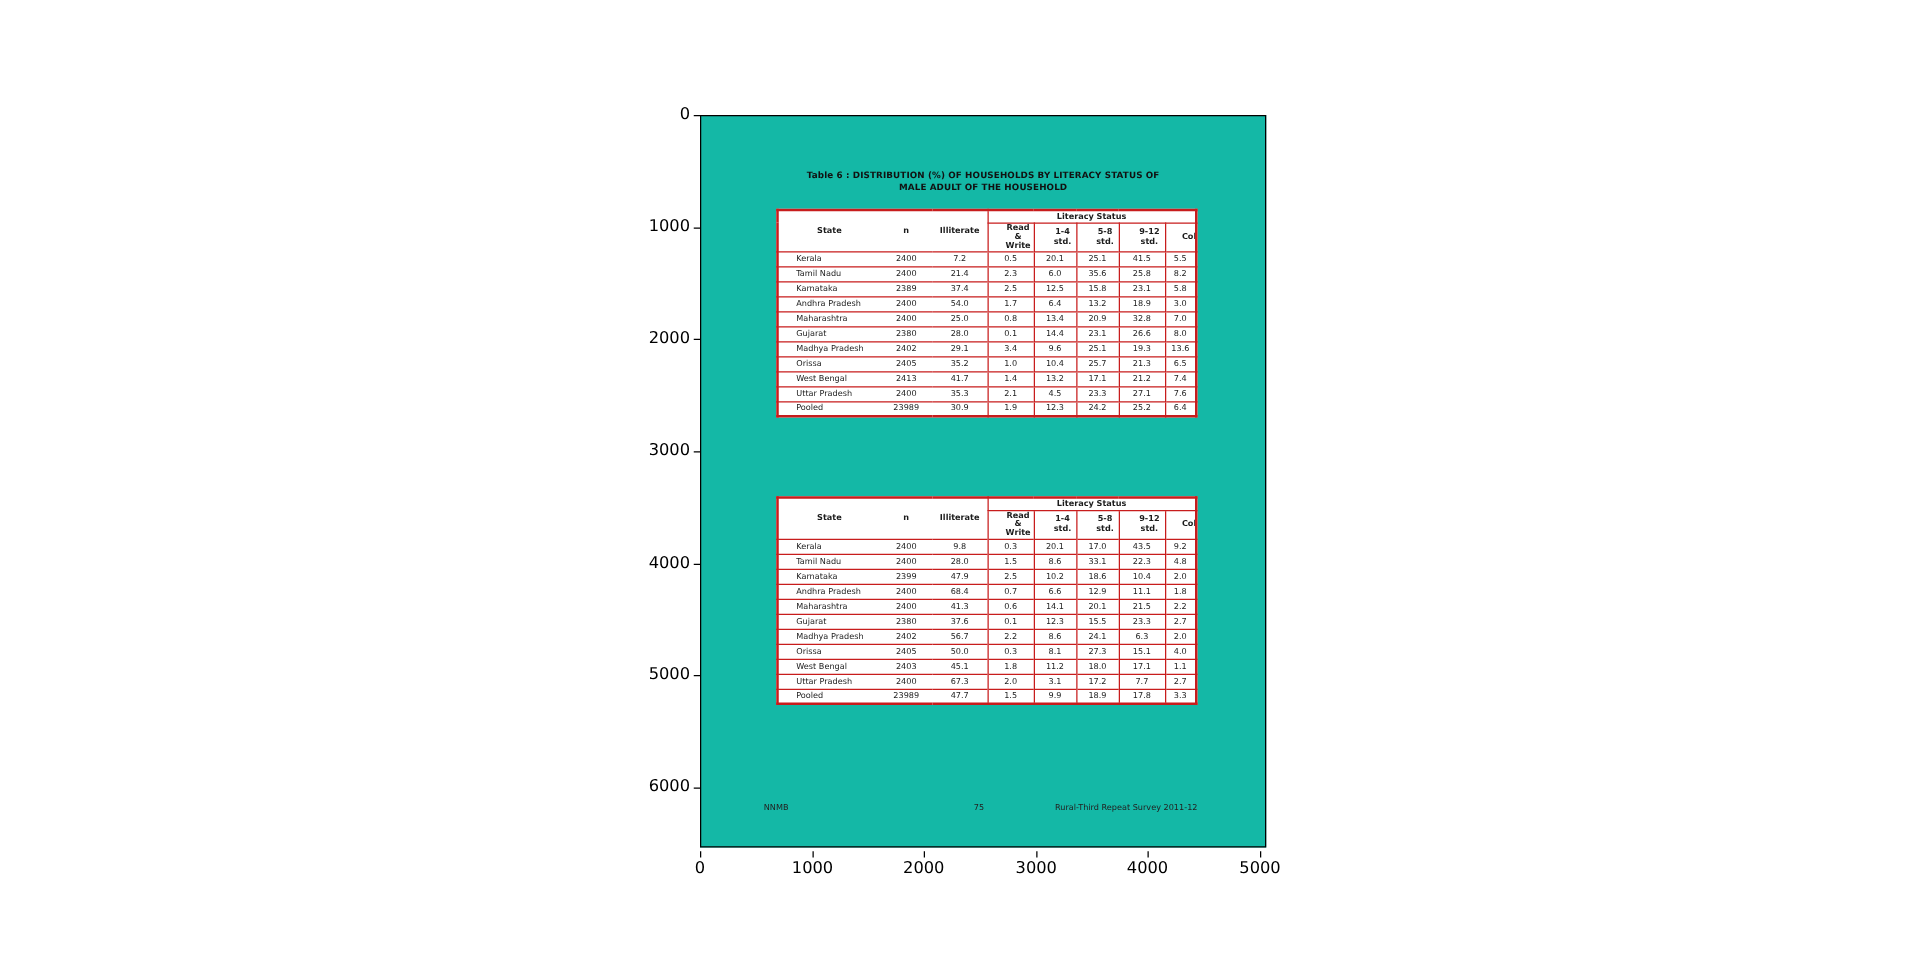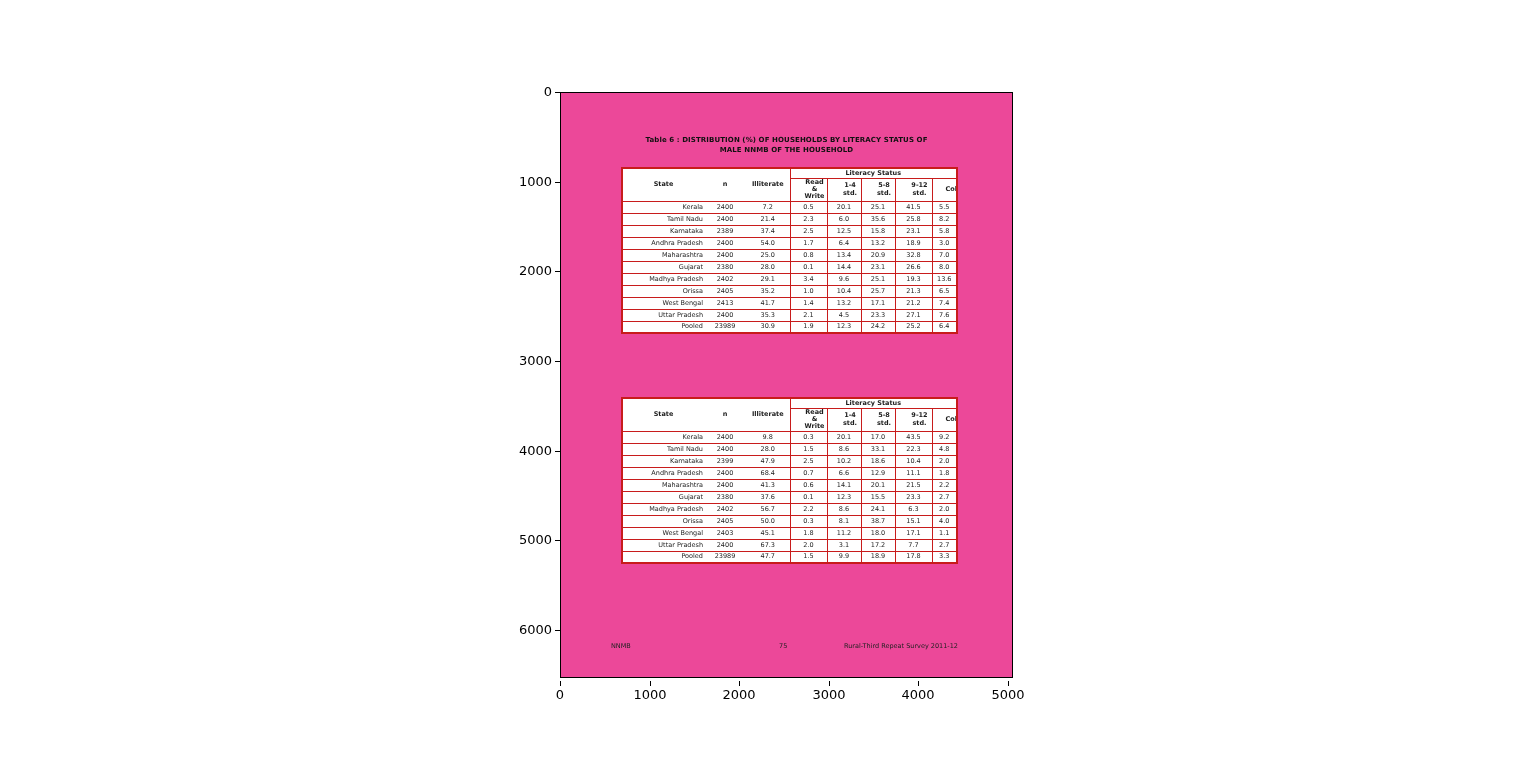--- a/index.html
+++ b/index.html
@@ -10,42 +10,42 @@
     font-family:"DejaVu Sans", sans-serif; overflow:hidden;
   }
   .tick-label { position:absolute; font-size:13px; color:#000; line-height:16px; }
   .ytick { left:470px; width:82px; text-align:right; height:16px; }
   .xtick { top:687px; width:60px; text-align:center; height:16px; }
   .ytick-mark { position:absolute; left:555px; width:5px; height:1px; background:#000; }
   .xtick-mark { position:absolute; top:681px; width:1px; height:5px; background:#000; }
 
   .page {
     position:absolute; left:560px; top:92px; width:453px; height:586px;
-    border:1px solid #000; background:#ec4899;
+    border:1px solid #000; background:#14b8a6;
   }
   .tbl-title {
     position:absolute; left:0; width:100%; text-align:center;
     font-size:7px; font-weight:bold; color:#111; line-height:10px; letter-spacing:0.1px;
   }
   .doc-table {
     position:absolute; left:60px; width:335px; border-collapse:collapse;
     border:2px solid var(--red); background:#fff; table-layout:fixed;
   }
   .doc-table th, .doc-table td {
     padding:0 1px; font-size:6.5px; color:var(--ink); text-align:center;
     vertical-align:middle; line-height:1.15; overflow:hidden; white-space:nowrap;
   }
   .doc-table thead th { font-weight:bold; white-space:normal; }
   .doc-table thead tr.gh th { height:10px; }
   .doc-table thead tr.sh th { height:20px;padding-left:13px; }
   .v { border-left:1px solid var(--red); }
   .group { border-bottom:1px solid var(--red); }
   .doc-table tbody td { border-top:1px solid var(--red); height:12px; }
   .doc-table tbody td:nth-child(n+4) { border-left:1px solid var(--red); }
-  .doc-table tbody td:first-child { text-align:right; padding-left:3px; }
+  .doc-table tbody td:first-child { text-align:left; padding-left:14px; }
   .bold-row td { font-weight:normal; }
   .footer-item { position:absolute; font-size:6.5px; color:#222; top:549px; }
 </style>
 </head>
 <body>
 
 <div class="figure">
 
   <div class="tick-label ytick" style="top:84px">0</div>
   <div class="tick-label ytick" style="top:174px">1000</div>
@@ -74,21 +74,21 @@
   <div class="xtick-mark" style="left:650px"></div>
   <div class="xtick-mark" style="left:739px"></div>
   <div class="xtick-mark" style="left:829px"></div>
   <div class="xtick-mark" style="left:918px"></div>
   <div class="xtick-mark" style="left:1008px"></div>
 
   <div class="page">
 
     <div class="tbl-title" style="top:42px">
       <div>Table 6 : DISTRIBUTION (%) OF HOUSEHOLDS BY LITERACY STATUS OF</div>
-      <div>MALE NNMB OF THE HOUSEHOLD</div>
+      <div>MALE ADULT OF THE HOUSEHOLD</div>
     </div>
 
     <table class="doc-table" style="top:74px">
       <colgroup>
         <col style="width:82px">
           <col style="width:42px">
           <col style="width:44px">
           <col style="width:37px">
         <col style="width:34px">
           <col style="width:34px">
@@ -321,21 +321,21 @@
             <td>24.1</td>
             <td>6.3</td>
             <td>2.0</td>
           </tr>
           <tr>
             <td>Orissa</td>
             <td>2405</td>
             <td>50.0</td>
             <td>0.3</td>
             <td>8.1</td>
-            <td>38.7</td>
+            <td>27.3</td>
             <td>15.1</td>
             <td>4.0</td>
           </tr>
           <tr>
             <td>West Bengal</td>
             <td>2403</td>
             <td>45.1</td>
             <td>1.8</td>
             <td>11.2</td>
             <td>18.0</td>

